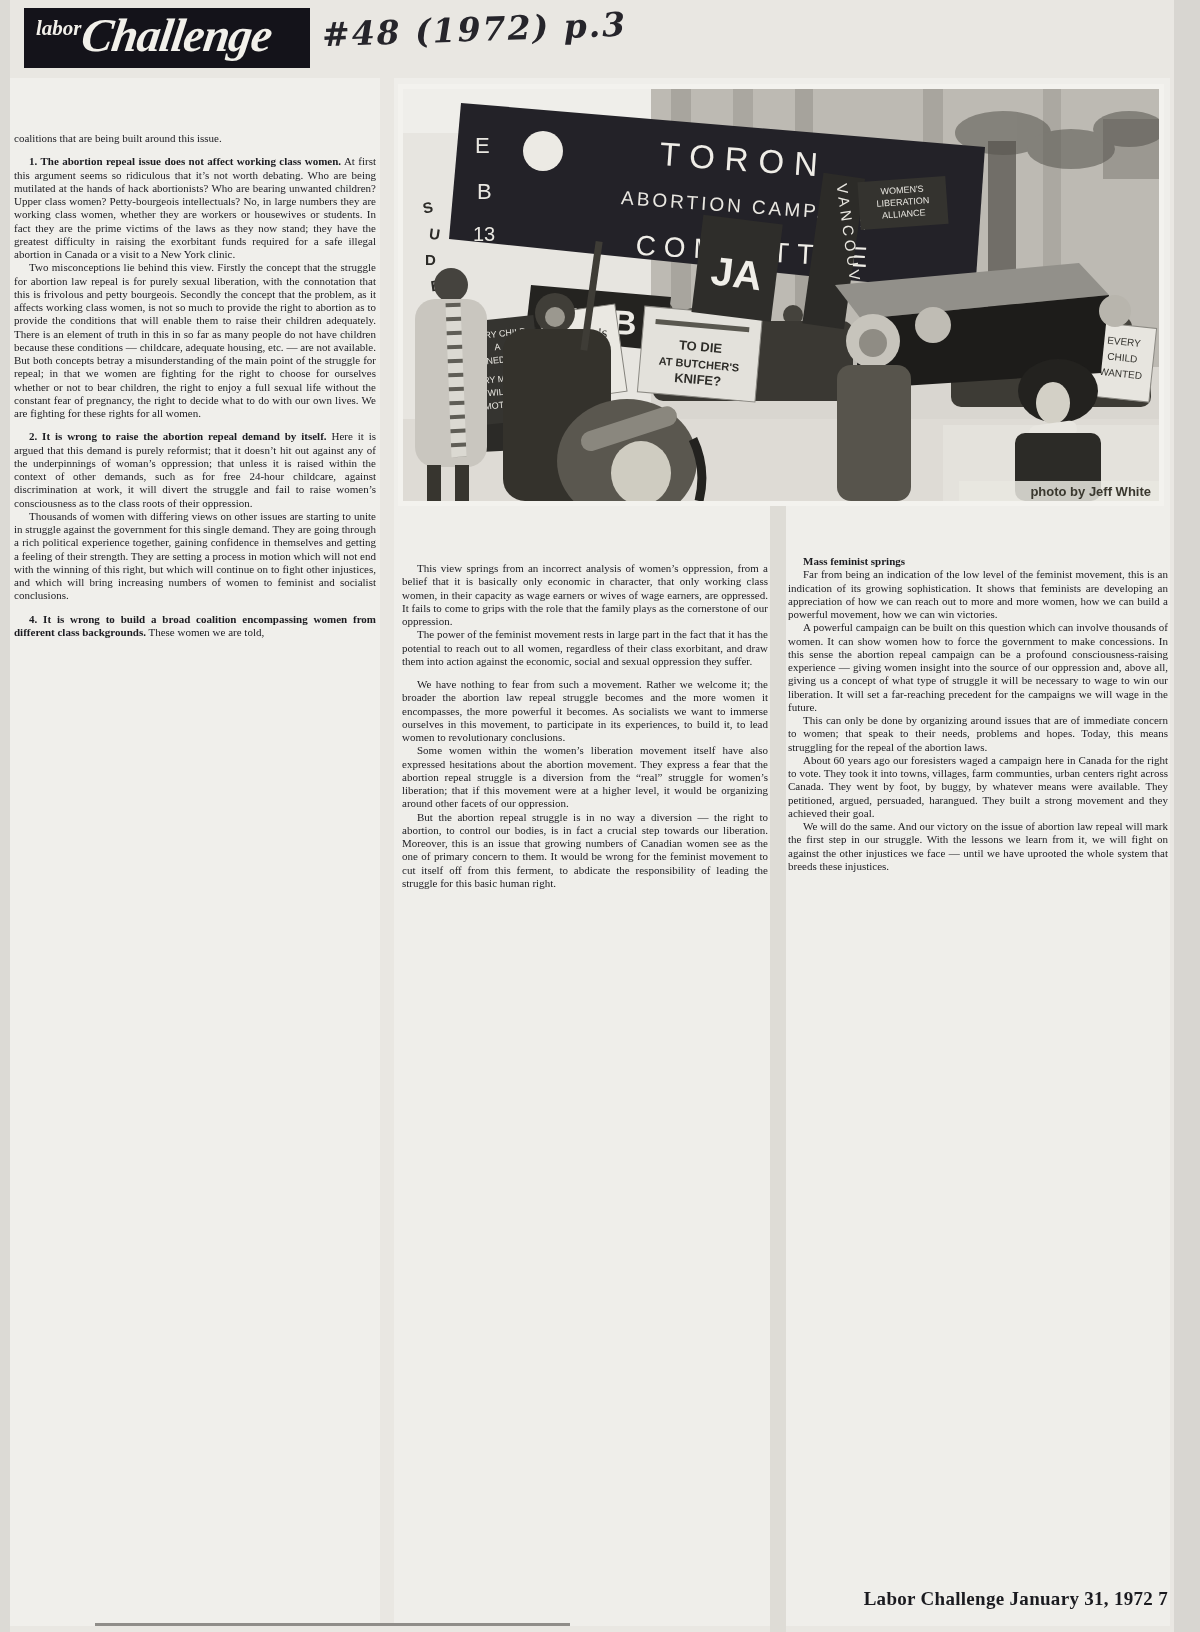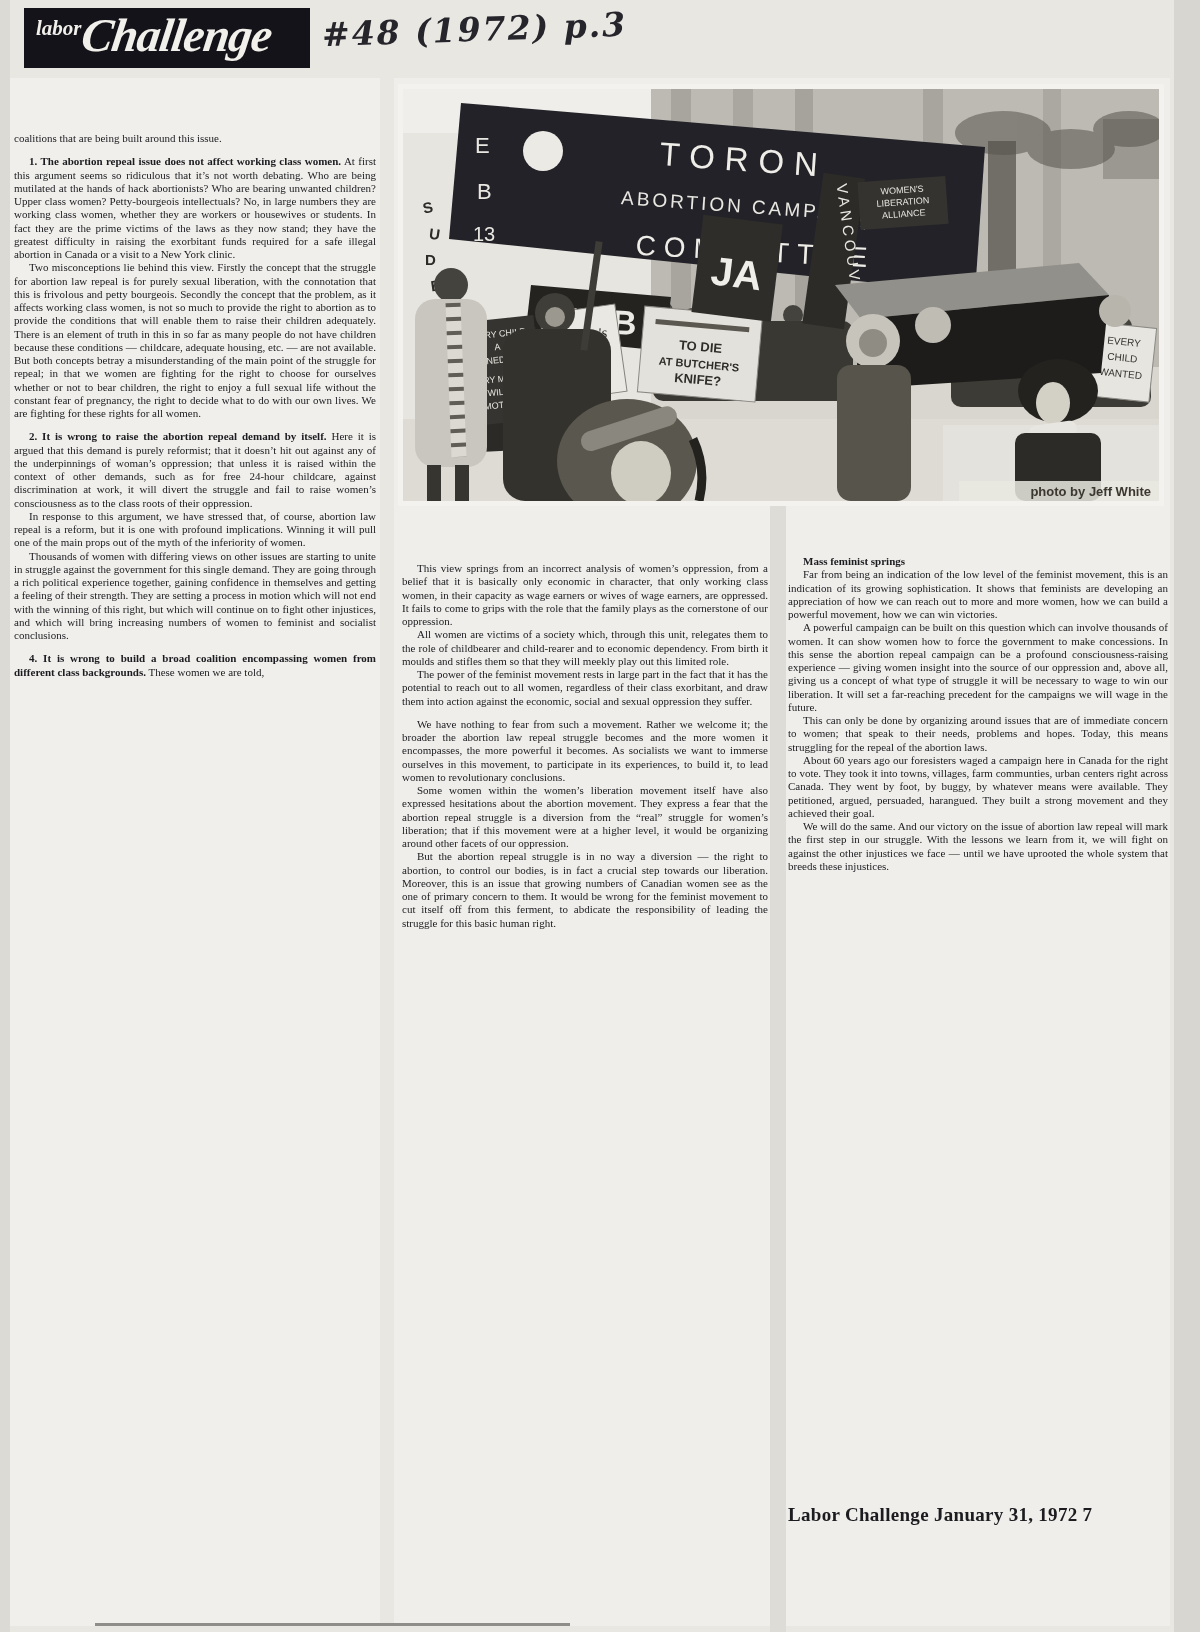--- a/index.html
+++ b/index.html
@@ -25,21 +25,21 @@
   
   .col{position:absolute;text-align:justify;font-size:11px;line-height:1.205;margin-top:44px;}
   .col p{margin:0;text-indent:15px;}
   .col p.noindent{text-indent:0;}
   .col p.gap{margin-top:10px;}
   .col p b{font-weight:bold;}
   #col1{left:14px;top:88px;width:362px;}
   #col2{left:402px;top:518px;width:366px;}
   #col3{left:788px;top:511px;width:380px;}
   .col-heading{font-weight:bold;text-indent:0;margin:0 0 1px 0;}
-  .footer{position:absolute;left:788px;top:1504px;width:380px;text-align:left;
+  .footer{position:absolute;left:788px;top:1588px;width:380px;text-align:right;
           font-weight:bold;font-size:19px;letter-spacing:.3px;}
   
   .photo-wrap{position:absolute;left:398px;top:84px;width:766px;height:422px;
           background:#f3f2ee;padding:0;}
   .photo-wrap svg{display:block;margin:5px;}
   text{font-family:"Liberation Sans",sans-serif;}
   .serif-t{font-family:"Liberation Serif",serif;}
 </style>
 </head>
 <body>
@@ -222,28 +222,26 @@
       <rect x="556" y="392" width="200" height="20" fill="#e9e7e1" opacity="0.85"></rect>
       <text x="748" y="407" font-size="13" font-weight="bold" fill="#3a382f" text-anchor="end">photo by Jeff White</text>
     </svg>
   </div>
 
   <div id="col1" class="col">
       <p class="noindent ">coalitions that are being built around this issue.</p>
       <p class="gap"><b>1. The abortion repeal issue does not affect working class women.</b> At first this argument seems so ridiculous that it’s not worth debating. Who are being mutilated at the hands of hack abortionists? Who are bearing unwanted children? Upper class women? Petty-bourgeois intellectuals? No, in large numbers they are working class women, whether they are workers or housewives or students. In fact they are the prime victims of the laws as they now stand; they have the greatest difficulty in raising the exorbitant funds required for a safe illegal abortion in Canada or a visit to a New York clinic.</p>
       <p class="">Two misconceptions lie behind this view. Firstly the concept that the struggle for abortion law repeal is for purely sexual liberation, with the connotation that this is frivolous and petty bourgeois. Secondly the concept that the problem, as it affects working class women, is not so much to provide the right to abortion as to provide the conditions that will enable them to raise their children adequately. There is an element of truth in this in so far as many people do not have children because these conditions — childcare, adequate housing, etc. — are not available. But both concepts betray a misunderstanding of the main point of the struggle for repeal; in that we women are fighting for the right to choose for ourselves whether or not to bear children, the right to enjoy a full sexual life without the constant fear of pregnancy, the right to decide what to do with our own lives. We are fighting for these rights for all women.</p>
       <p class="gap"><b>2. It is wrong to raise the abortion repeal demand by itself.</b> Here it is argued that this demand is purely reformist; that it doesn’t hit out against any of the underpinnings of woman’s oppression; that unless it is raised within the context of other demands, such as for free 24-hour childcare, against discrimination at work, it will divert the struggle and fail to raise women’s consciousness as to the class roots of their oppression.</p>
-      <p class="">In response to this argument, we have stressed that, of course, abortion law repeal is a reform, but it is one with profound implications. Winning it will pull one of the main props out of the myth of the inferiority of women.</p>
       <p class="">Thousands of women with differing views on other issues are starting to unite in struggle against the government for this single demand. They are going through a rich political experience together, gaining confidence in themselves and getting a feeling of their strength. They are setting a process in motion which will not end with the winning of this right, but which will continue on to fight other injustices, and which will bring increasing numbers of women to feminist and socialist conclusions.</p>
       <p class="gap"><b>4. It is wrong to build a broad coalition encompassing women from different class backgrounds.</b> These women we are told,</p>
     </div>
 
   <div id="col2" class="col">
       <p class="">This view springs from an incorrect analysis of women’s oppression, from a belief that it is basically only economic in character, that only working class women, in their capacity as wage earners or wives of wage earners, are oppressed. It fails to come to grips with the role that the family plays as the cornerstone of our oppression.</p>
-      <p class="">All women are victims of a society which, through this unit, relegates them to the role of childbearer and child-rearer and to economic dependency. From birth it moulds and stifles them so that they will meekly play out this limited role.</p>
       <p class="">The power of the feminist movement rests in large part in the fact that it has the potential to reach out to all women, regardless of their class exorbitant, and draw them into action against the economic, social and sexual oppression they suffer.</p>
       <p class="gap">We have nothing to fear from such a movement. Rather we welcome it; the broader the abortion law repeal struggle becomes and the more women it encompasses, the more powerful it becomes. As socialists we want to immerse ourselves in this movement, to participate in its experiences, to build it, to lead women to revolutionary conclusions.</p>
       <p class="">Some women within the women’s liberation movement itself have also expressed hesitations about the abortion movement. They express a fear that the abortion repeal struggle is a diversion from the “real” struggle for women’s liberation; that if this movement were at a higher level, it would be organizing around other facets of our oppression.</p>
       <p class="">But the abortion repeal struggle is in no way a diversion — the right to abortion, to control our bodies, is in fact a crucial step towards our liberation. Moreover, this is an issue that growing numbers of Canadian women see as the one of primary concern to them. It would be wrong for the feminist movement to cut itself off from this ferment, to abdicate the responsibility of leading the struggle for this basic human right.</p>
     </div>
 
   <div id="col3" class="col">
     <p class="col-heading">Mass feminist springs</p>
     <div>
         <p class="">Far from being an indication of the low level of the feminist movement, this is an indication of its growing sophistication. It shows that feminists are developing an appreciation of how we can reach out to more and more women, how we can build a powerful movement, how we can win victories.</p>

